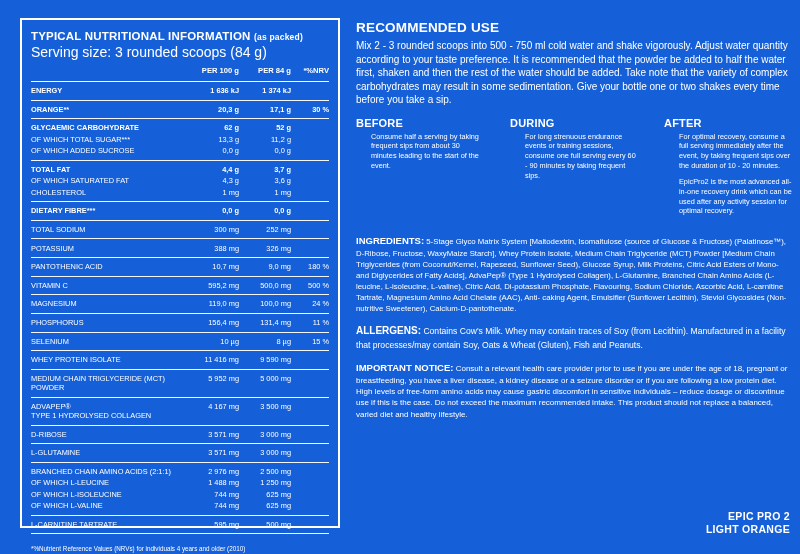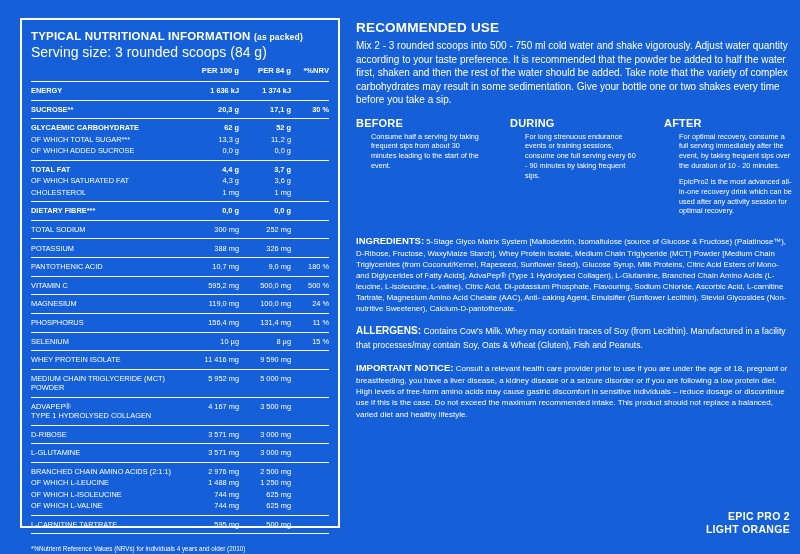--- a/index.html
+++ b/index.html
@@ -194,21 +194,21 @@
             <td class="c1 bold">1 636 kJ</td>
             <td class="c2 bold">1 374 kJ</td>
             <td class="c3 bold"></td>
           </tr>
           <tr class="rule-row">
             <td colspan="4">
               <div class="hr thin"></div>
             </td>
           </tr>
           <tr>
-            <td class="name bold">SUCROSE**</td>
+            <td class="name bold">ORANGE**</td>
             <td class="c1 bold">20,3 g</td>
             <td class="c2 bold">17,1 g</td>
             <td class="c3 bold">30 %</td>
           </tr>
           <tr class="rule-row">
             <td colspan="4">
               <div class="hr thin"></div>
             </td>
           </tr>
           <tr>

